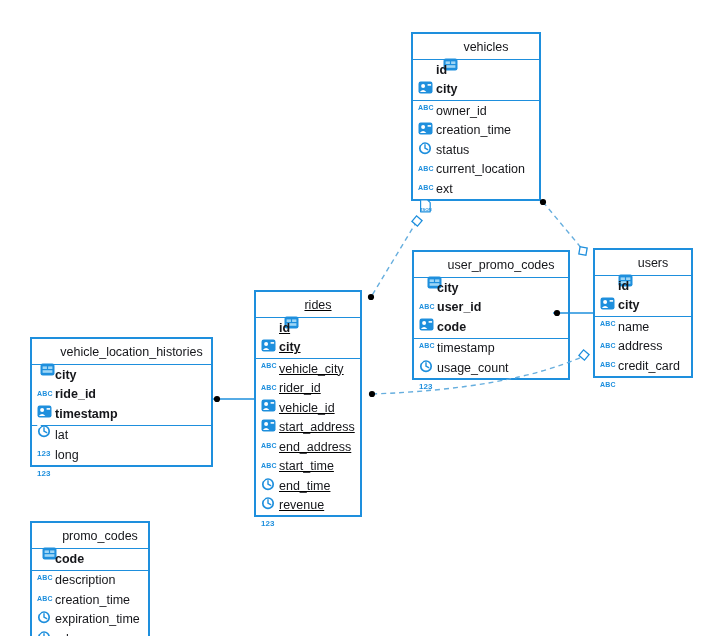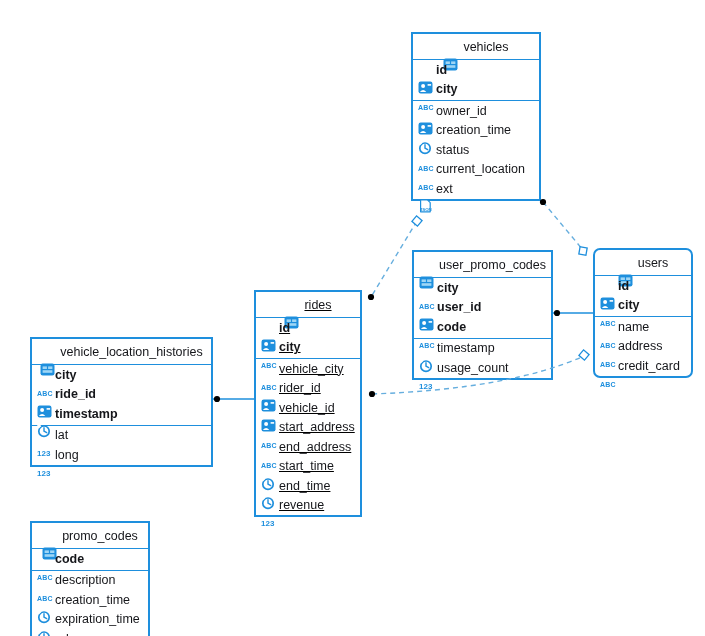--- a/index.html
+++ b/index.html
@@ -100,21 +100,21 @@
         <div class="row">
           <span class="icon">
             <svg width="14" height="14" viewBox="0 0 14 14">
               <path d="M2.6,0.9 h6.8 l2.8,2.8 v9.1 h-9.6 z" fill="#fff" stroke="#1e8fdd" stroke-width="1.2" stroke-linejoin="round"></path>
               <text x="1.8" y="11.8" font-family="Liberation Sans, sans-serif" font-size="4.4" font-weight="bold" fill="#1e8fdd">JSON</text>
             </svg>
           </span>
           <span class="col-name">ext</span>
         </div>
       </div>
-      <div class="tbl" style="left: 412px; top: 250px; width: 141px;">
+      <div class="tbl" style="left: 412px; top: 250px; width: 158px;">
         <div class="thead">
           <span class="icon">
             <svg width="15" height="13" viewBox="0 0 15 13">
               <rect x="0.5" y="0.5" width="14" height="12" rx="2.2" fill="#1e8fdd"></rect>
               <rect x="2.6" y="3.4" width="4.3" height="2.6" fill="#9fd6f5"></rect>
               <rect x="8.1" y="3.4" width="4.3" height="2.6" fill="#9fd6f5"></rect>
               <rect x="2.6" y="7.2" width="9.8" height="2.6" fill="#9fd6f5"></rect>
             </svg>
           </span>
           <span>user_promo_codes</span>
@@ -159,21 +159,21 @@
         </div>
         <div class="row">
           <span class="icon">
             <svg width="18" height="13" viewBox="0 0 18 13">
               <text x="0" y="9.8" font-family="Liberation Sans, sans-serif" font-size="8" font-weight="bold" fill="#1e8fdd">123</text>
             </svg>
           </span>
           <span class="col-name">usage_count</span>
         </div>
       </div>
-      <div class="tbl" style="left: 593px; top: 248px; width: 100px; border-radius: 7px;">
+      <div class="tbl" style="left: 593px; top: 248px; width: 100px;">
         <div class="thead">
           <span class="icon">
             <svg width="15" height="13" viewBox="0 0 15 13">
               <rect x="0.5" y="0.5" width="14" height="12" rx="2.2" fill="#1e8fdd"></rect>
               <rect x="2.6" y="3.4" width="4.3" height="2.6" fill="#9fd6f5"></rect>
               <rect x="8.1" y="3.4" width="4.3" height="2.6" fill="#9fd6f5"></rect>
               <rect x="2.6" y="7.2" width="9.8" height="2.6" fill="#9fd6f5"></rect>
             </svg>
           </span>
           <span>users</span>

